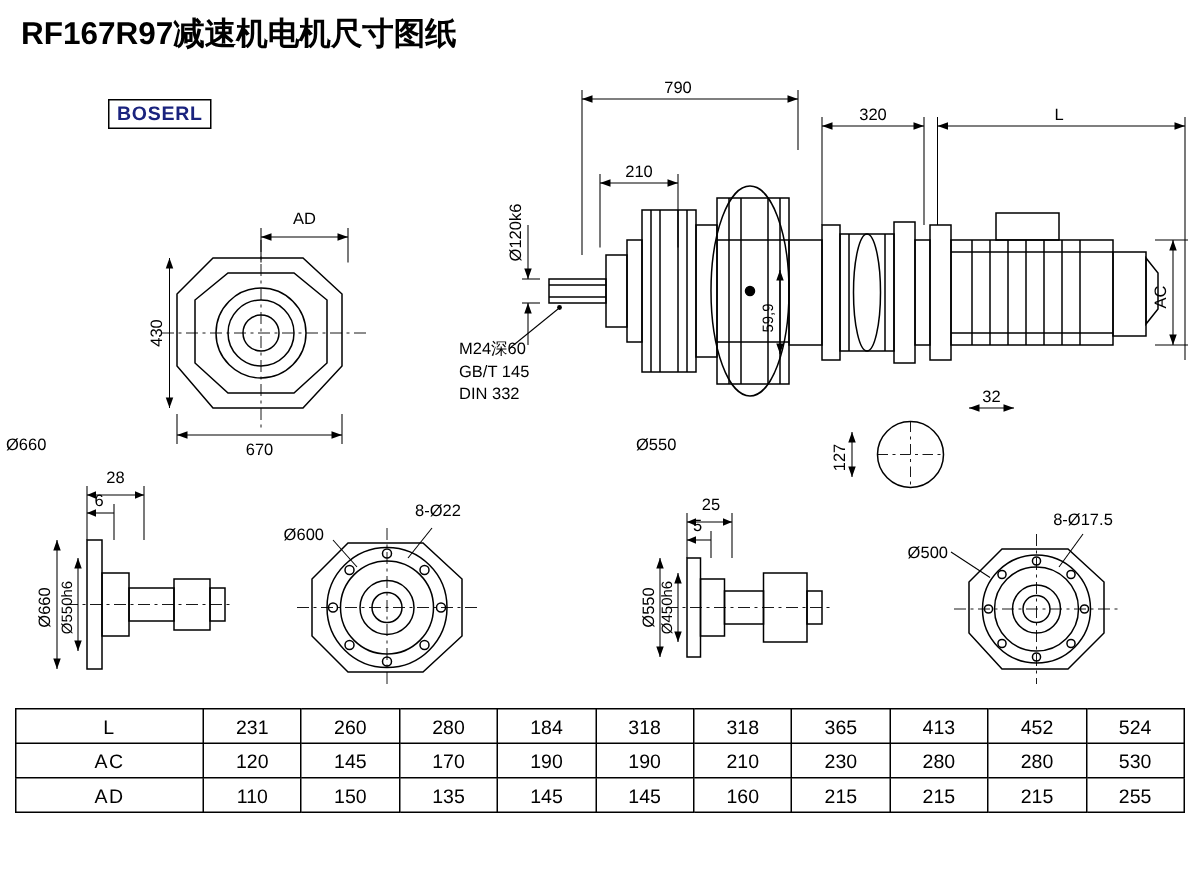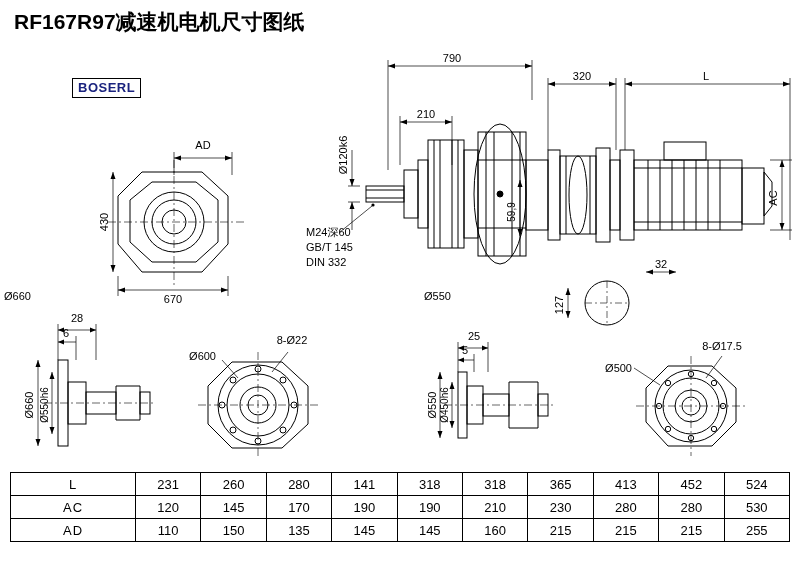--- a/index.html
+++ b/index.html
@@ -13,21 +13,21 @@
   }
   #page{position:relative;width:800px;height:586px;}
 
   .title{
     position:absolute;left:14px;top:8px;
     font-size:21px;font-weight:bold;letter-spacing:0px;
     white-space:nowrap;
   }
 
   .logo{
-    position:absolute;left:72px;top:78px;
+    position:absolute;left:72px;top:66px;
     border:1.5px solid #000;
     padding:1px 5px 2px 5px;
     font-size:13px;font-weight:bold;color:#1a237e;
     font-family:"Liberation Sans", sans-serif;
     background:#fff;
     letter-spacing:0.5px;
   }
 
   svg{position:absolute;left:0;top:0;width:800px;height:586px;}
 
@@ -335,21 +335,21 @@
     <text class="dim" x="632" y="372" text-anchor="end">Ø500</text>
   </svg>
 
   <table class="tbl">
     <tbody>
       <tr>
         <td class="c0 rowlabel">L</td>
         <td>231</td>
         <td>260</td>
         <td>280</td>
-        <td>141</td>
+        <td>184</td>
         <td>318</td>
         <td>318</td>
         <td>365</td>
         <td>413</td>
         <td>452</td>
         <td>524</td>
       </tr>
       <tr>
         <td class="c0 rowlabel">AC</td>
         <td>120</td>

